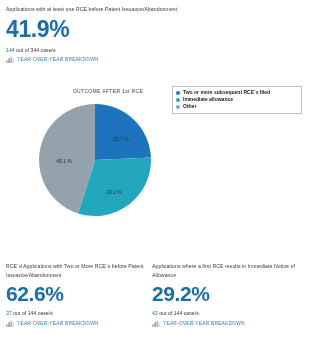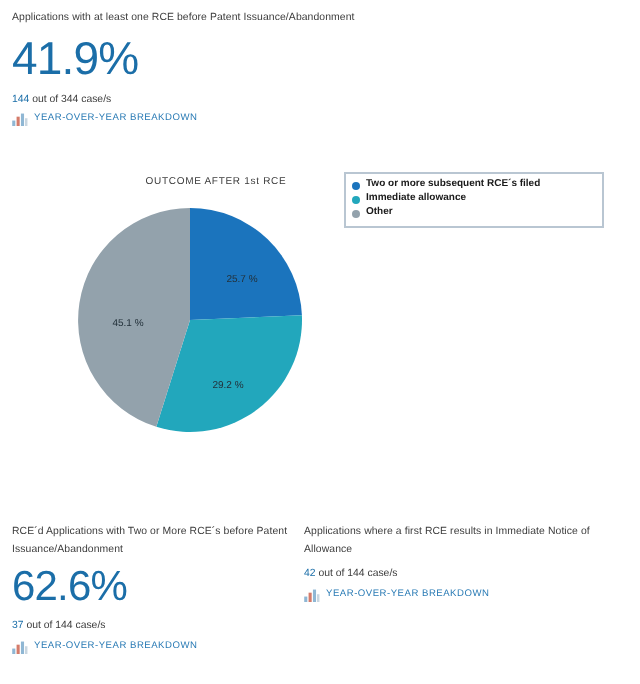--- a/index.html
+++ b/index.html
@@ -27,21 +27,21 @@
     color: #3c3c3c;
     letter-spacing: .05px;
     font-weight: 400;
     margin: 0;
     white-space: normal;
   }
   .stat-value {
     font-size: 23px;
     line-height: 25px;
     color: #1b6ea8;
-    font-weight: 400;
+    font-weight: 700;
     letter-spacing: -0.4px;
     margin: 3px 0 0 0;
   }
   .stat-sub {
     font-size: 5.2px;
     line-height: 8px;
     color: #3c3c3c;
     margin: 4px 0 0 0;
   }
   .stat-sub .num {
@@ -215,20 +215,21 @@
       <rect x="2.8" y="3" width="2" height="6" fill="#d47b6a"></rect>
       <rect x="5.6" y="1" width="2" height="8" fill="#8fb7d4"></rect>
       <rect x="8.2" y="4" width="1.6" height="5" fill="#c9d6e0"></rect>
     </svg>
     <a class="stat-link" href="#">YEAR-OVER-YEAR BREAKDOWN</a>
   </div>
 </div>
 
 <div class="stat-card" id="card-bottom-right">
   <p class="stat-title">Applications where a first RCE results in Immediate Notice of Allowance</p>
+  <p class="stat-value">29.2%</p>
   <p class="stat-sub"><span class="num">42</span><span> out of 144 case/s</span></p>
   <div class="stat-link-row">
     <svg class="mini-bars" viewBox="0 0 10 9">
       <rect x="0" y="5.5" width="2" height="3.5" fill="#8fb7d4"></rect>
       <rect x="2.8" y="3" width="2" height="6" fill="#d47b6a"></rect>
       <rect x="5.6" y="1" width="2" height="8" fill="#8fb7d4"></rect>
       <rect x="8.2" y="4" width="1.6" height="5" fill="#c9d6e0"></rect>
     </svg>
     <a class="stat-link" href="#">YEAR-OVER-YEAR BREAKDOWN</a>
   </div>

